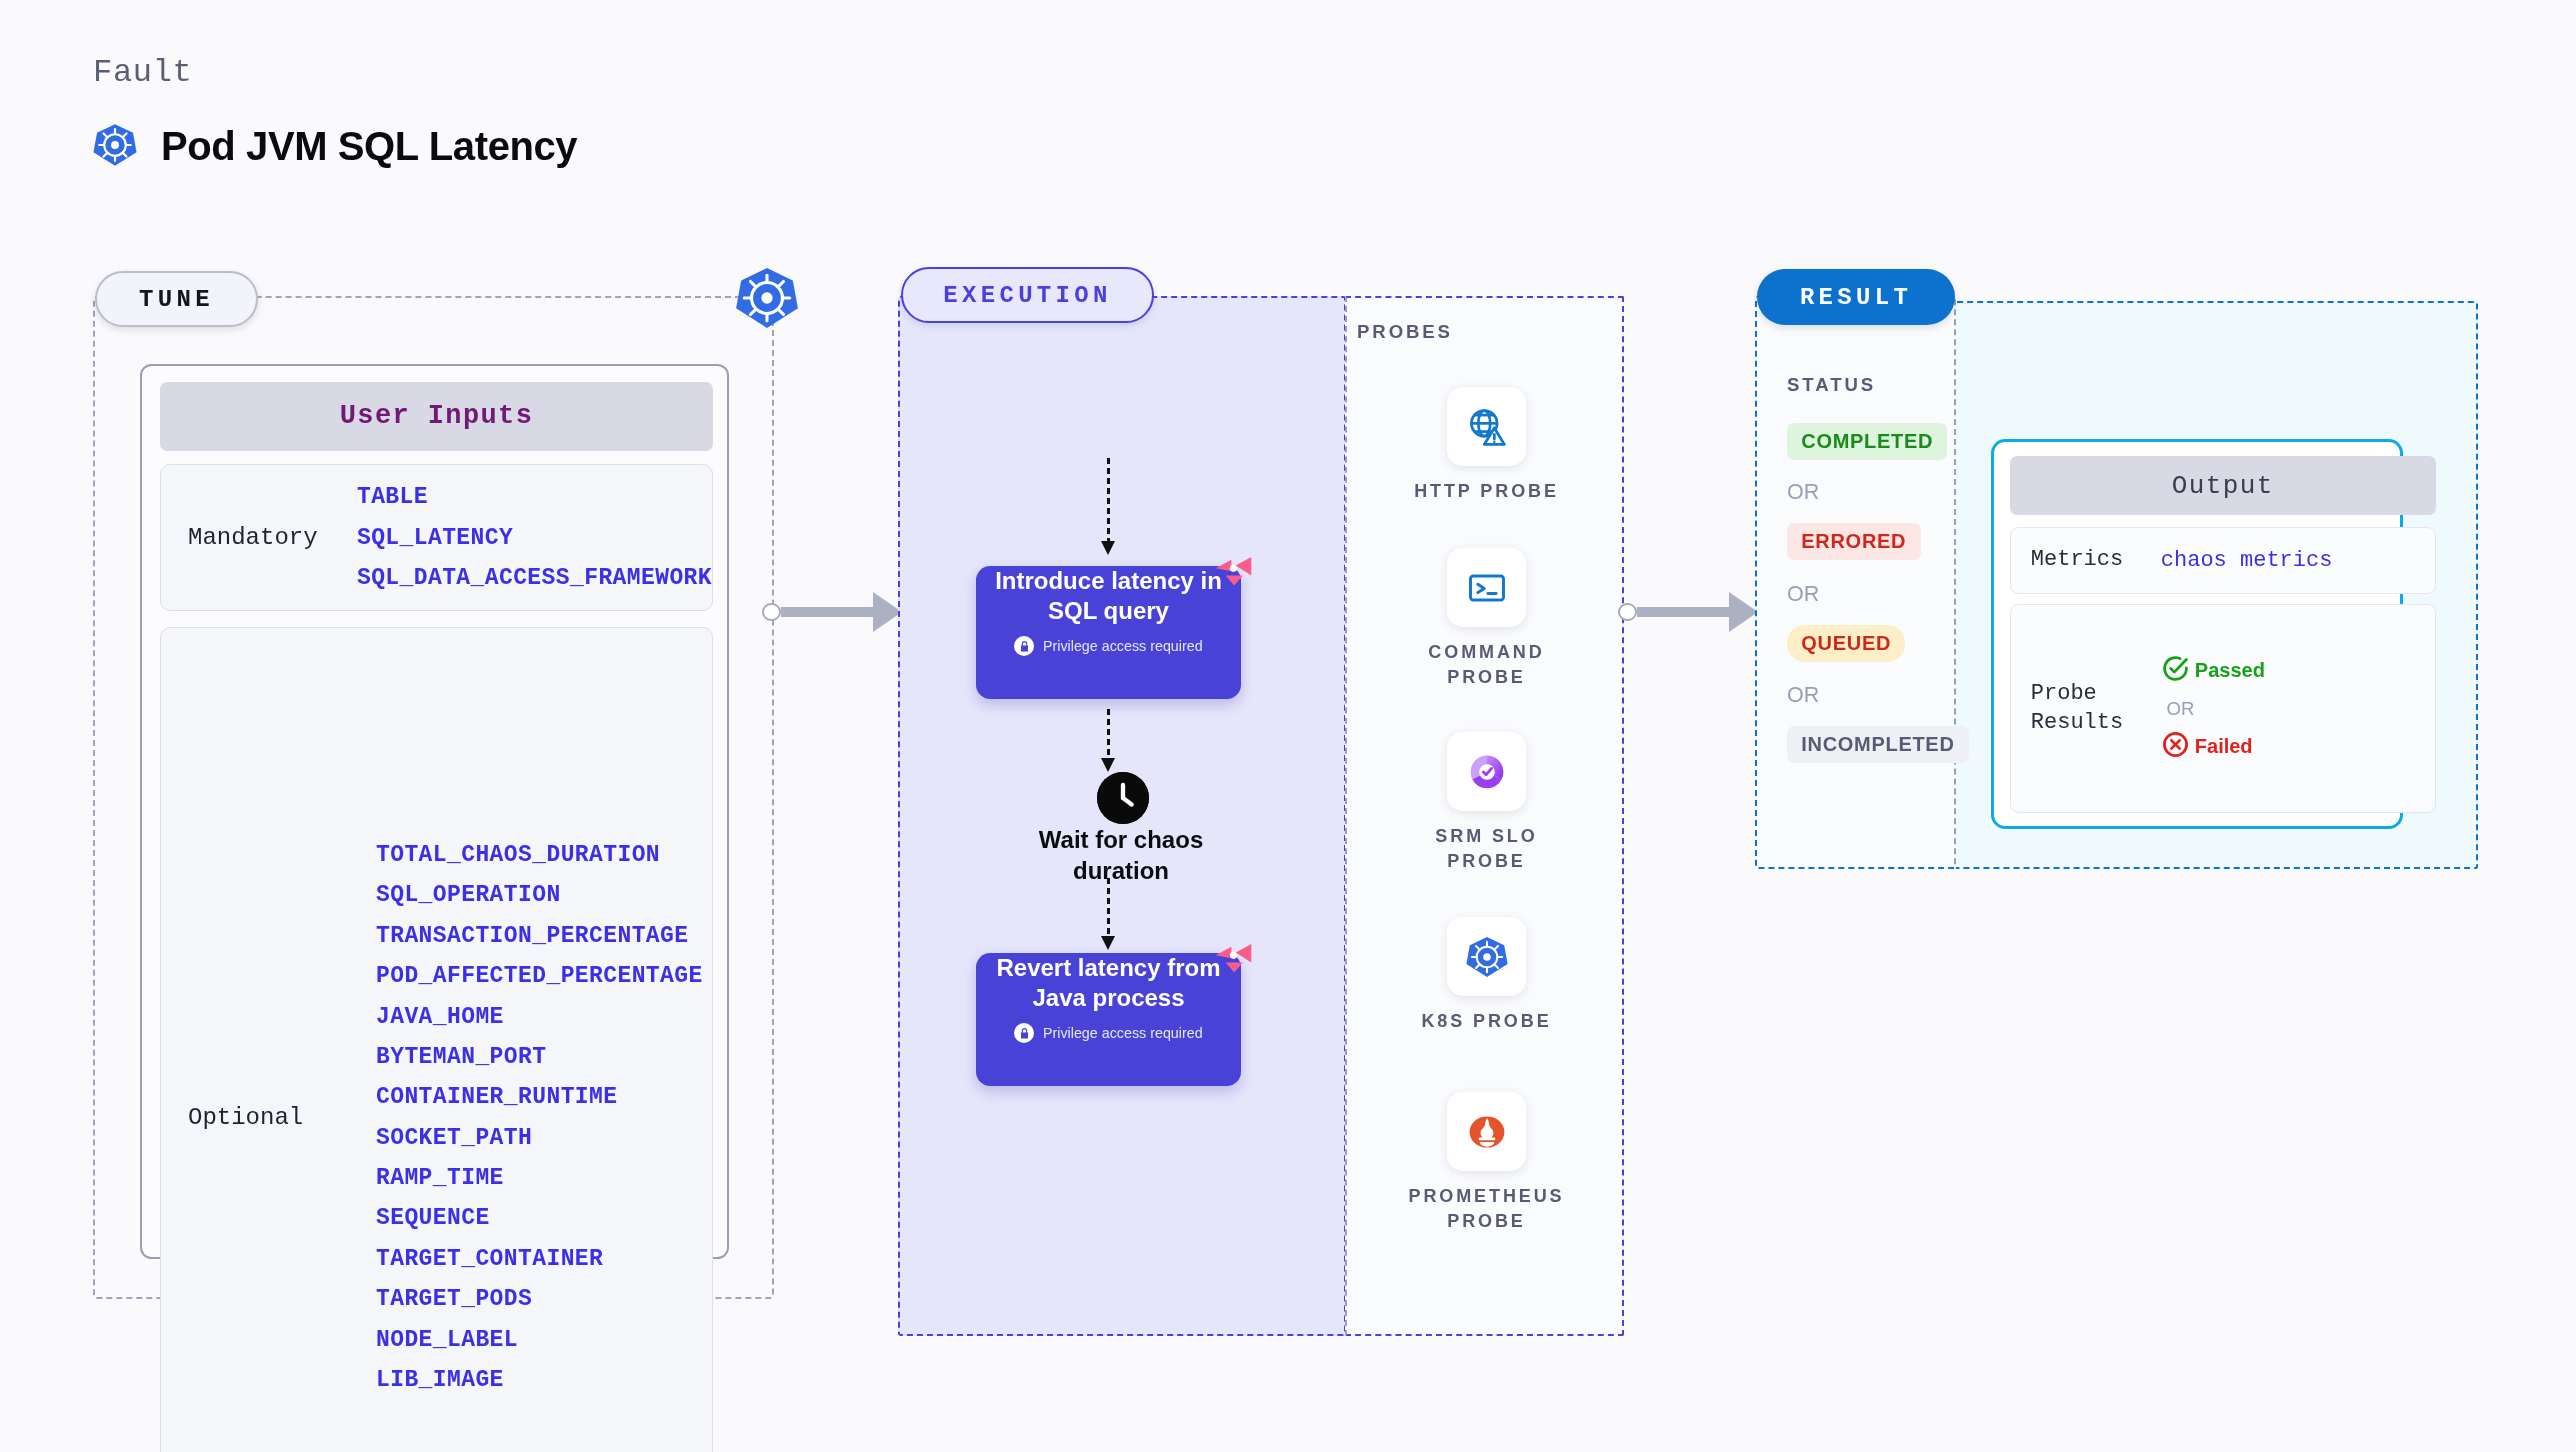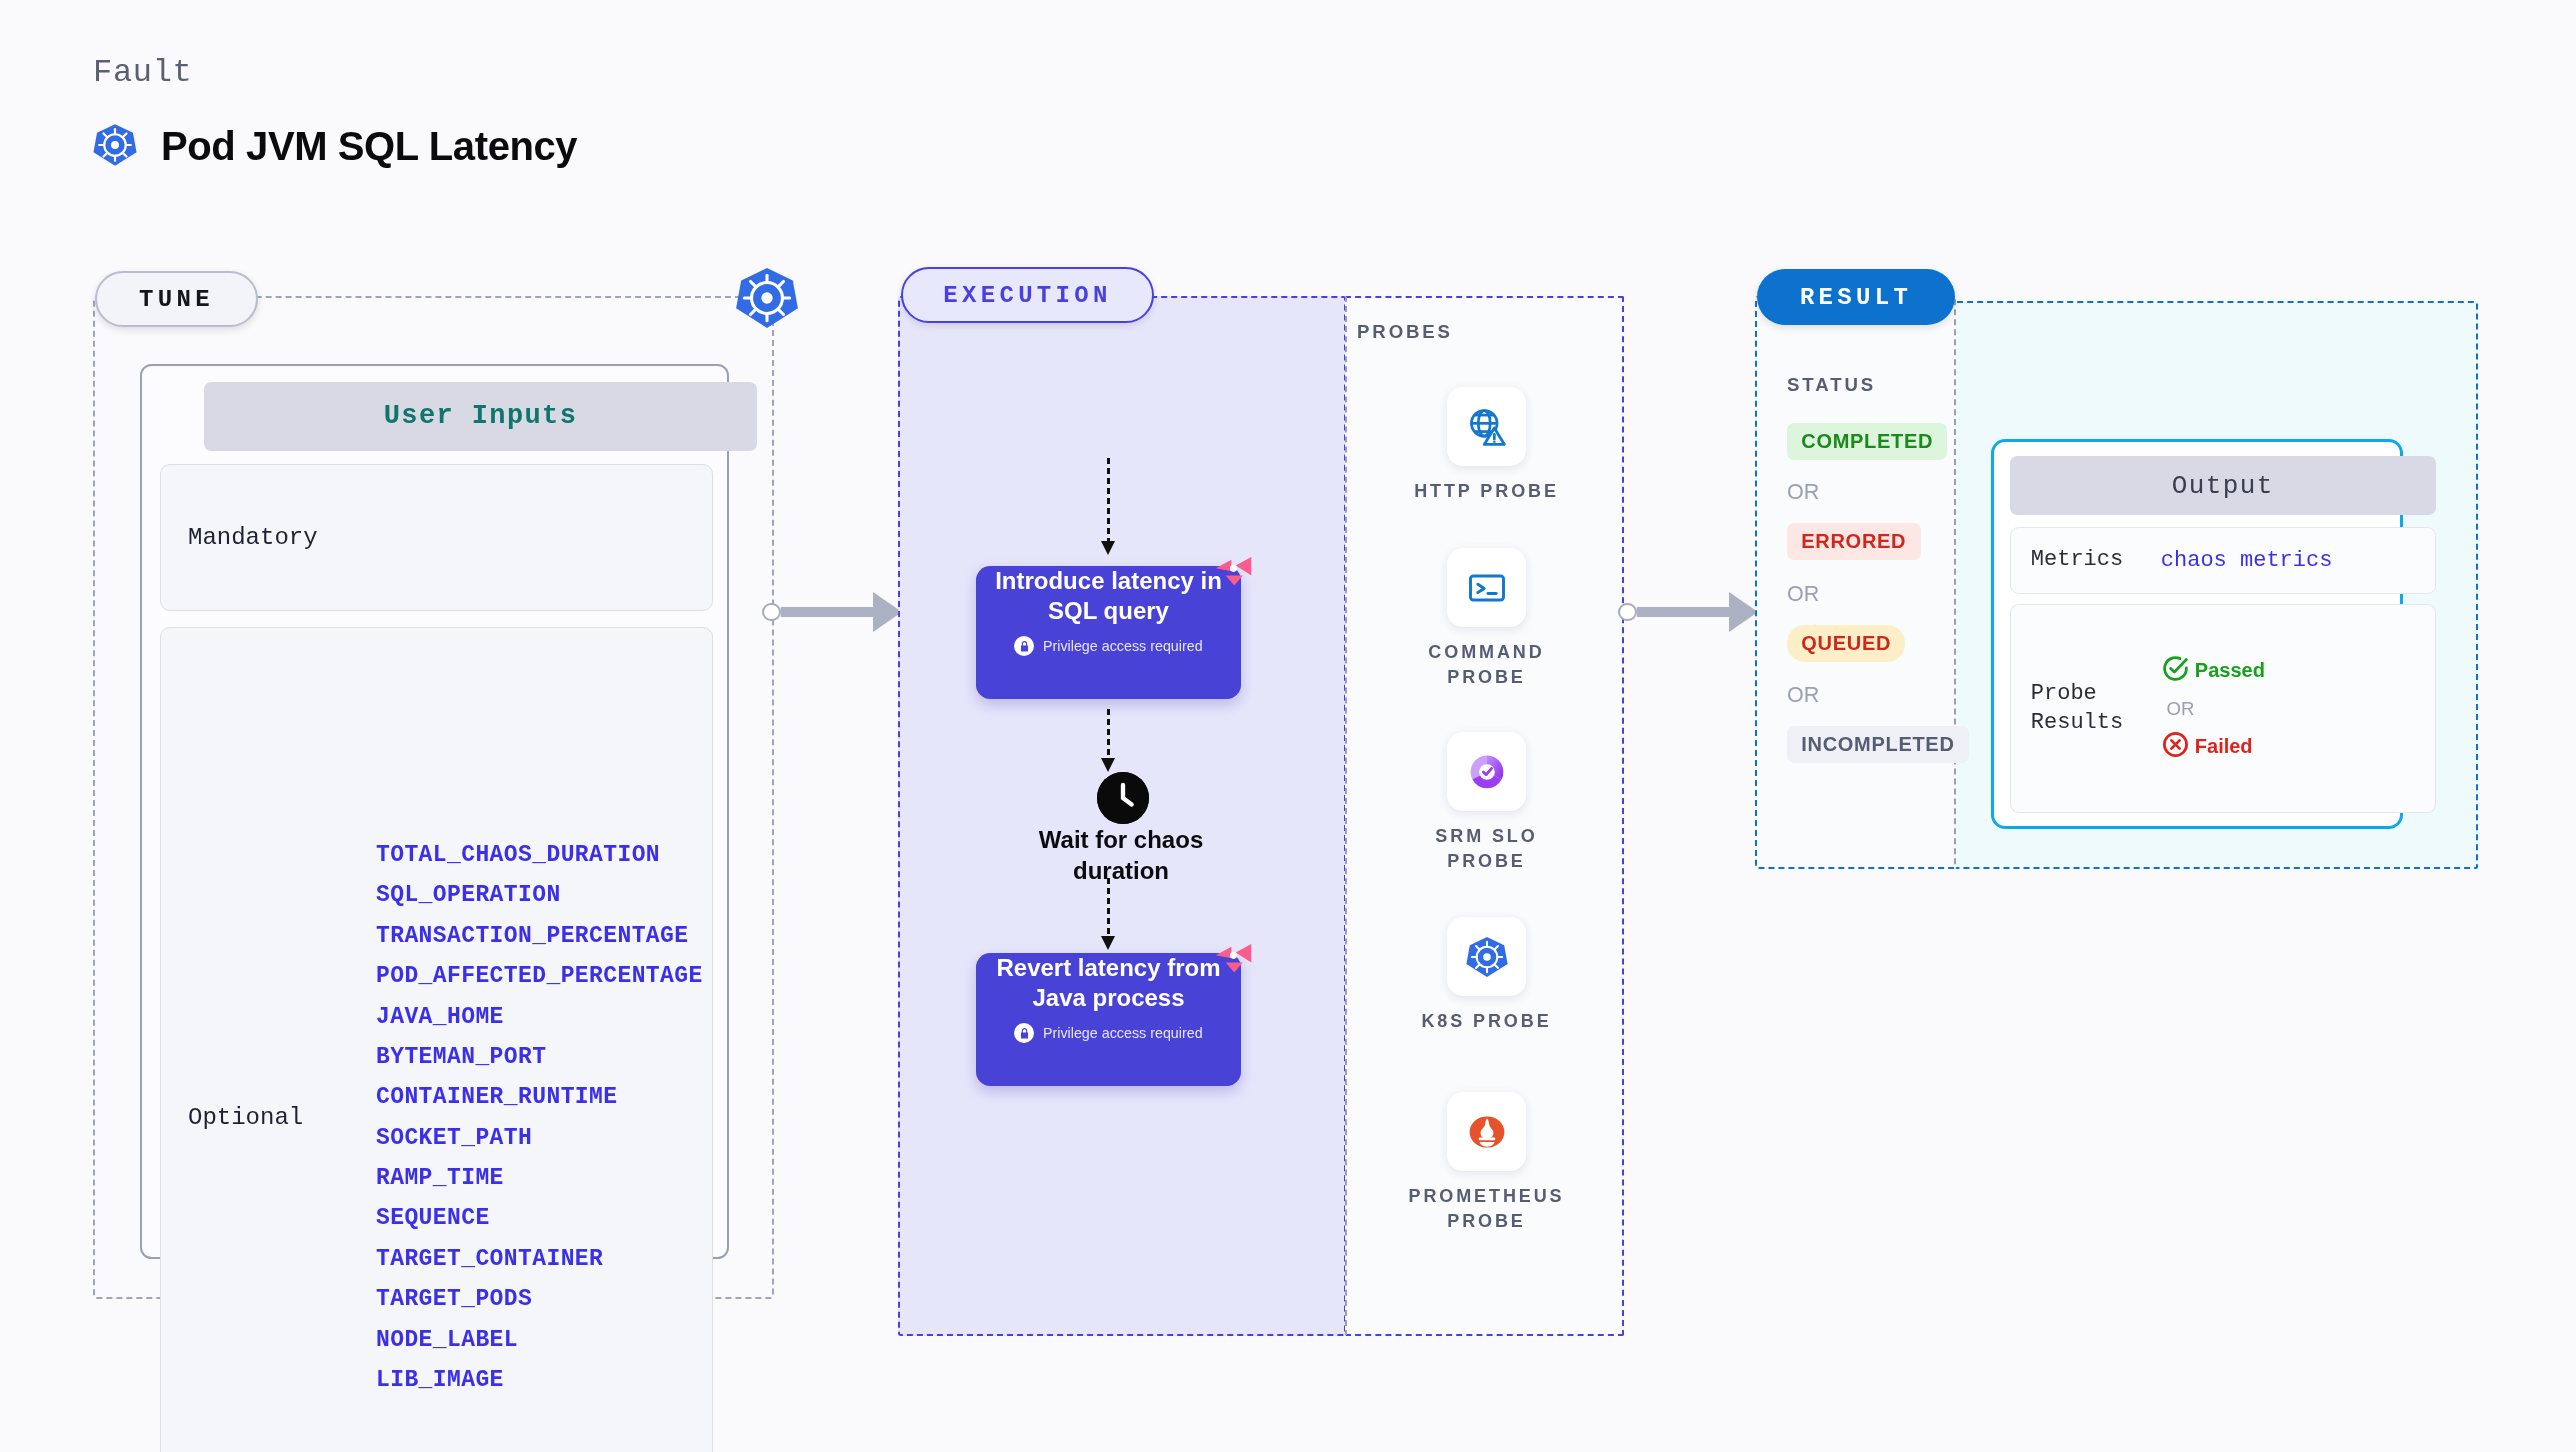--- a/index.html
+++ b/index.html
@@ -52,21 +52,21 @@
 
   #user-inputs-card {
     position: absolute; left: 140px; top: 364px; width: 589px; height: 895px;
     background: #FCFCFE; border: 2.1px solid #9AA0B4; border-radius: 11.5px;
   }
   #ui-header {
     position: absolute; left: 18px; top: 15.8px; width: 553px; height: 69px;
     background: #D8D9E4; border-radius: 7.2px;
     display: flex; align-items: center; justify-content: center;
     font-family: "Liberation Mono", monospace;
-    font-size: 27px; font-weight: 700; color: #0f766e; letter-spacing: 1.4px; margin-left: 44px;
+    font-size: 27px; font-weight: 700; color: #701a75; letter-spacing: 1.4px;
   }
   .param-group {
     position: absolute; left: 18px; width: 553px;
     background: #F5F6FA; border: 1.4px solid #DDDFE8; border-radius: 10px;
     display: flex; align-items: center;
   }
   #grp-mandatory { top: 98px; height: 147px; }
   #grp-optional  { top: 261px; height: 981px; }
   .grp-label {
     width: 215px; padding-left: 27px;
@@ -298,20 +298,25 @@
           <line x1="21" y1="43" x2="16" y2="48"></line>
       </g>
     </svg>
   </span>
 
   <div id="user-inputs-card">
     <div id="ui-header">User Inputs</div>
 
     <div class="param-group" id="grp-mandatory">
       <div class="grp-label">Mandatory</div>
+      <ul class="grp-items">
+        <li>TABLE</li>
+        <li>SQL_LATENCY</li>
+        <li>SQL_DATA_ACCESS_FRAMEWORK</li>
+      </ul>
     </div>
 
     <div class="param-group" id="grp-optional">
       <div class="grp-label">Optional</div>
       <ul class="grp-items">
         <li>TOTAL_CHAOS_DURATION</li>
         <li>SQL_OPERATION</li>
         <li>TRANSACTION_PERCENTAGE</li>
         <li>POD_AFFECTED_PERCENTAGE</li>
         <li>JAVA_HOME</li>

